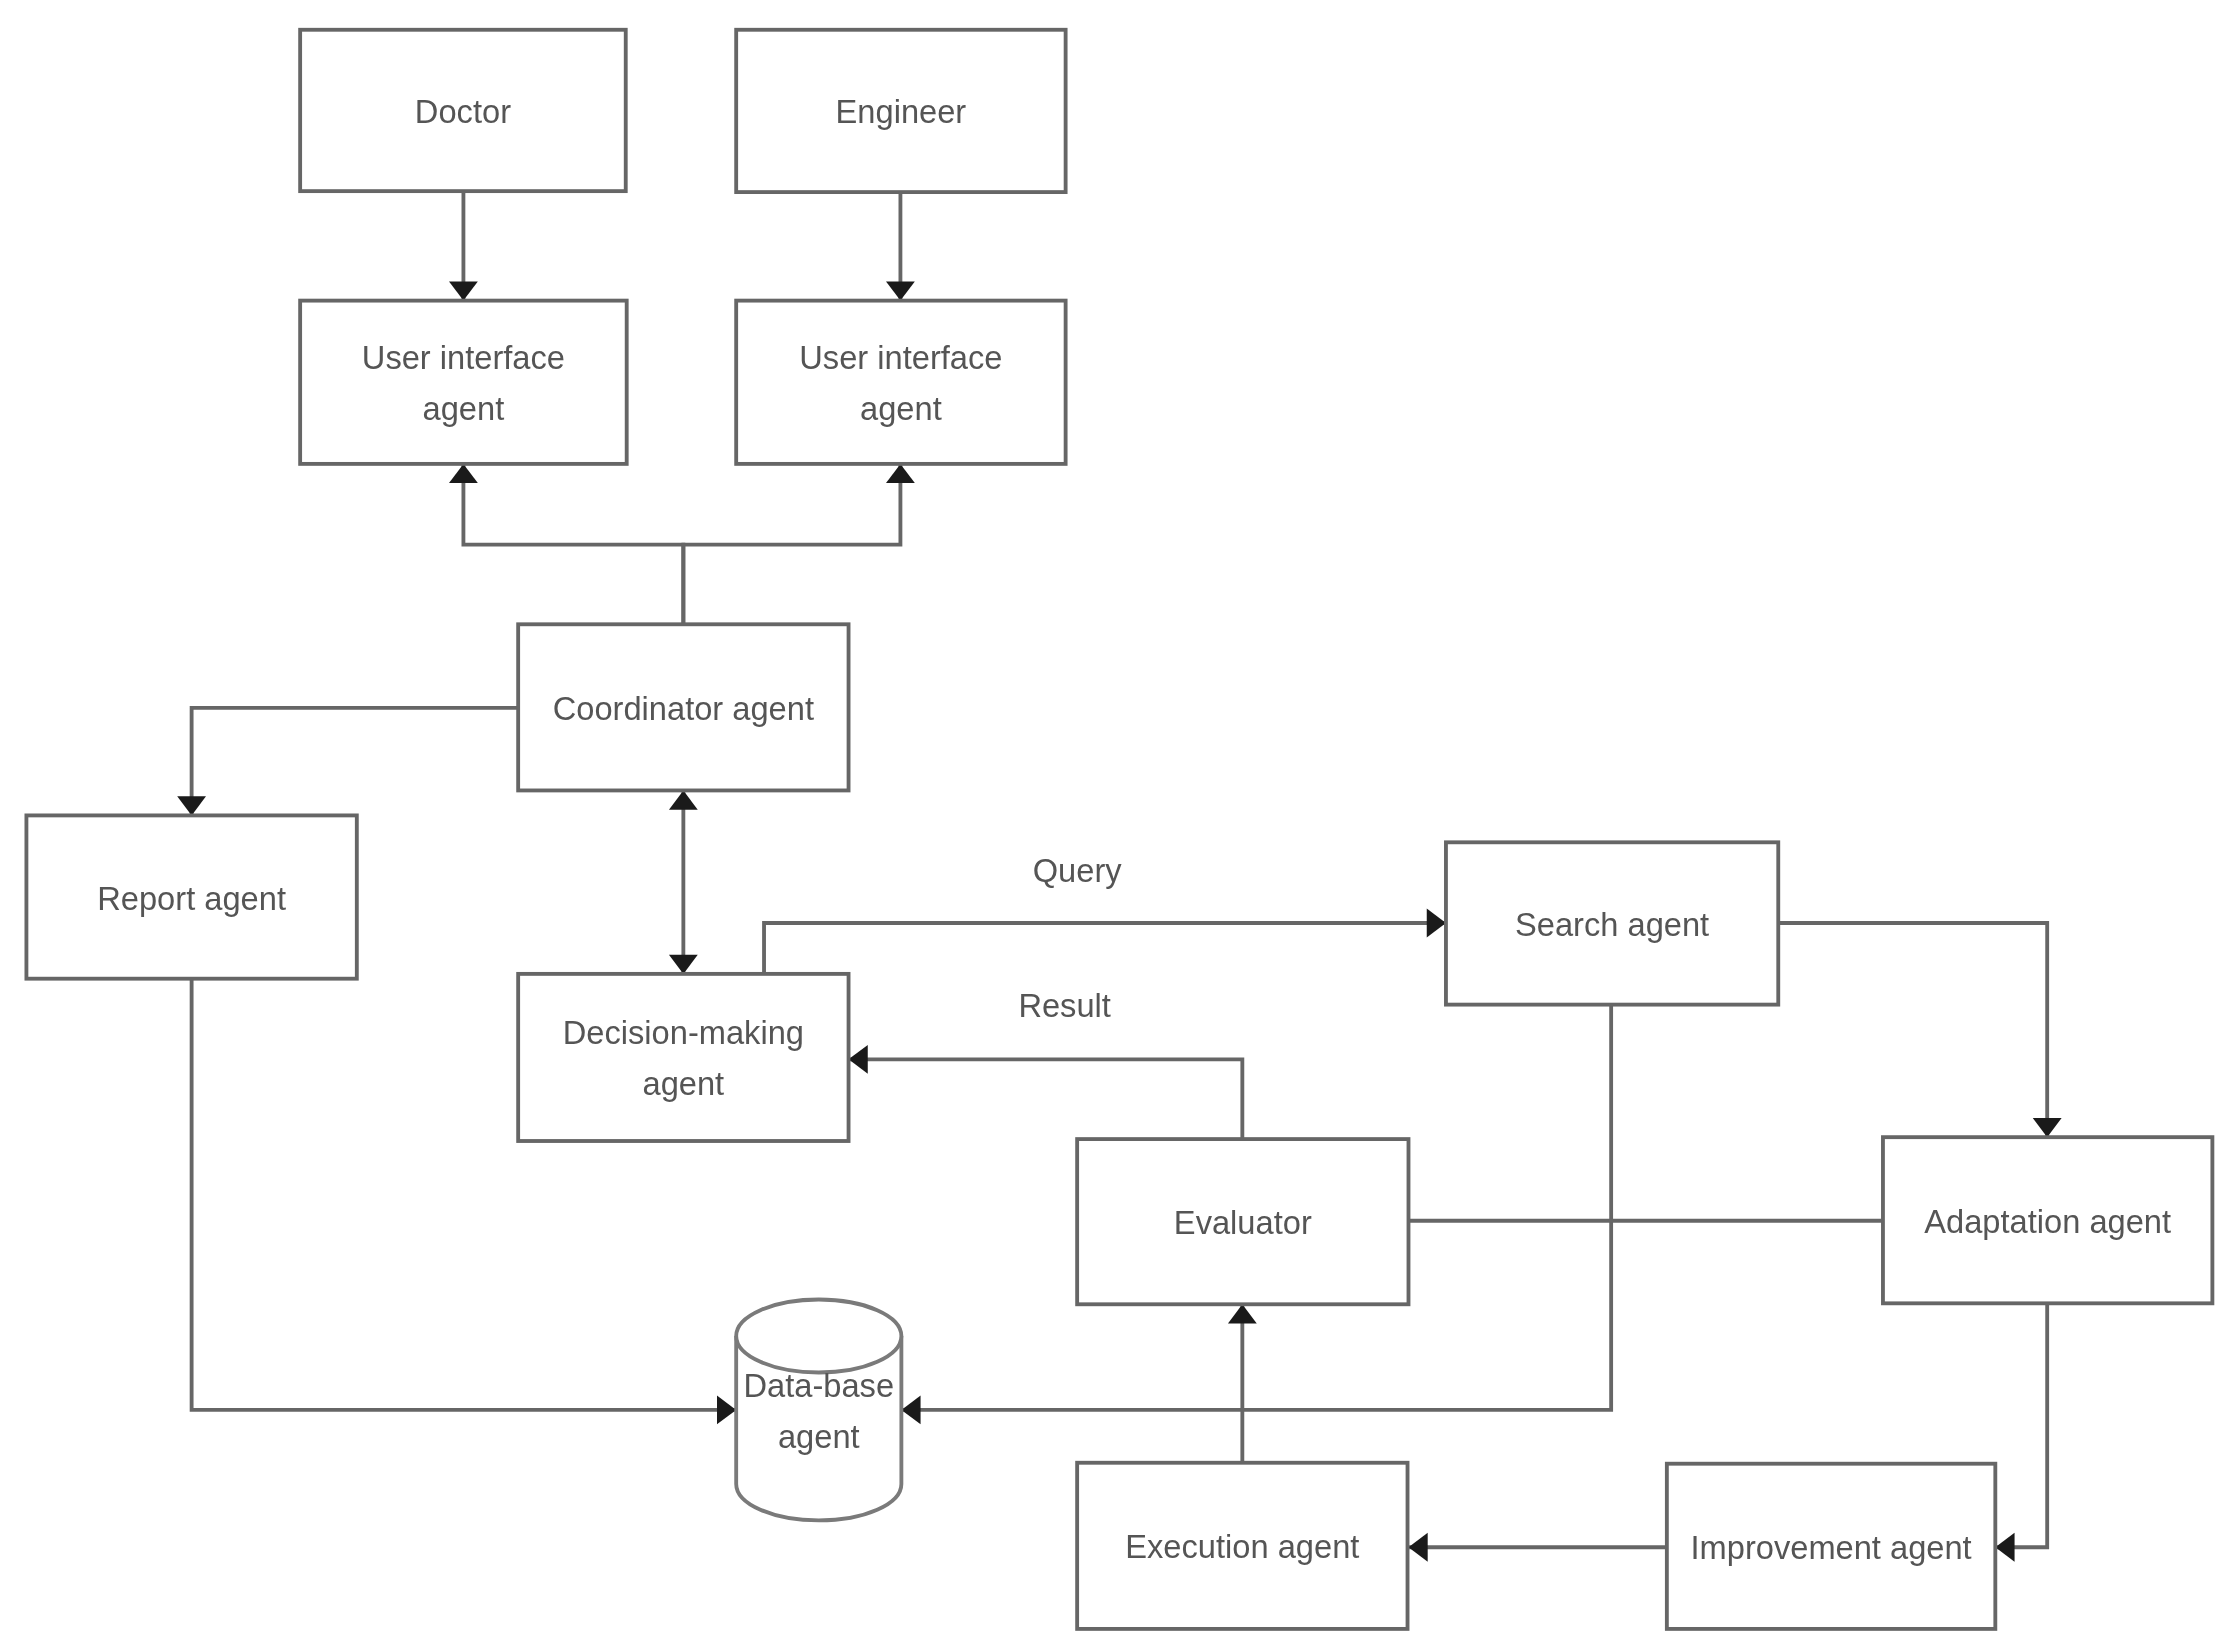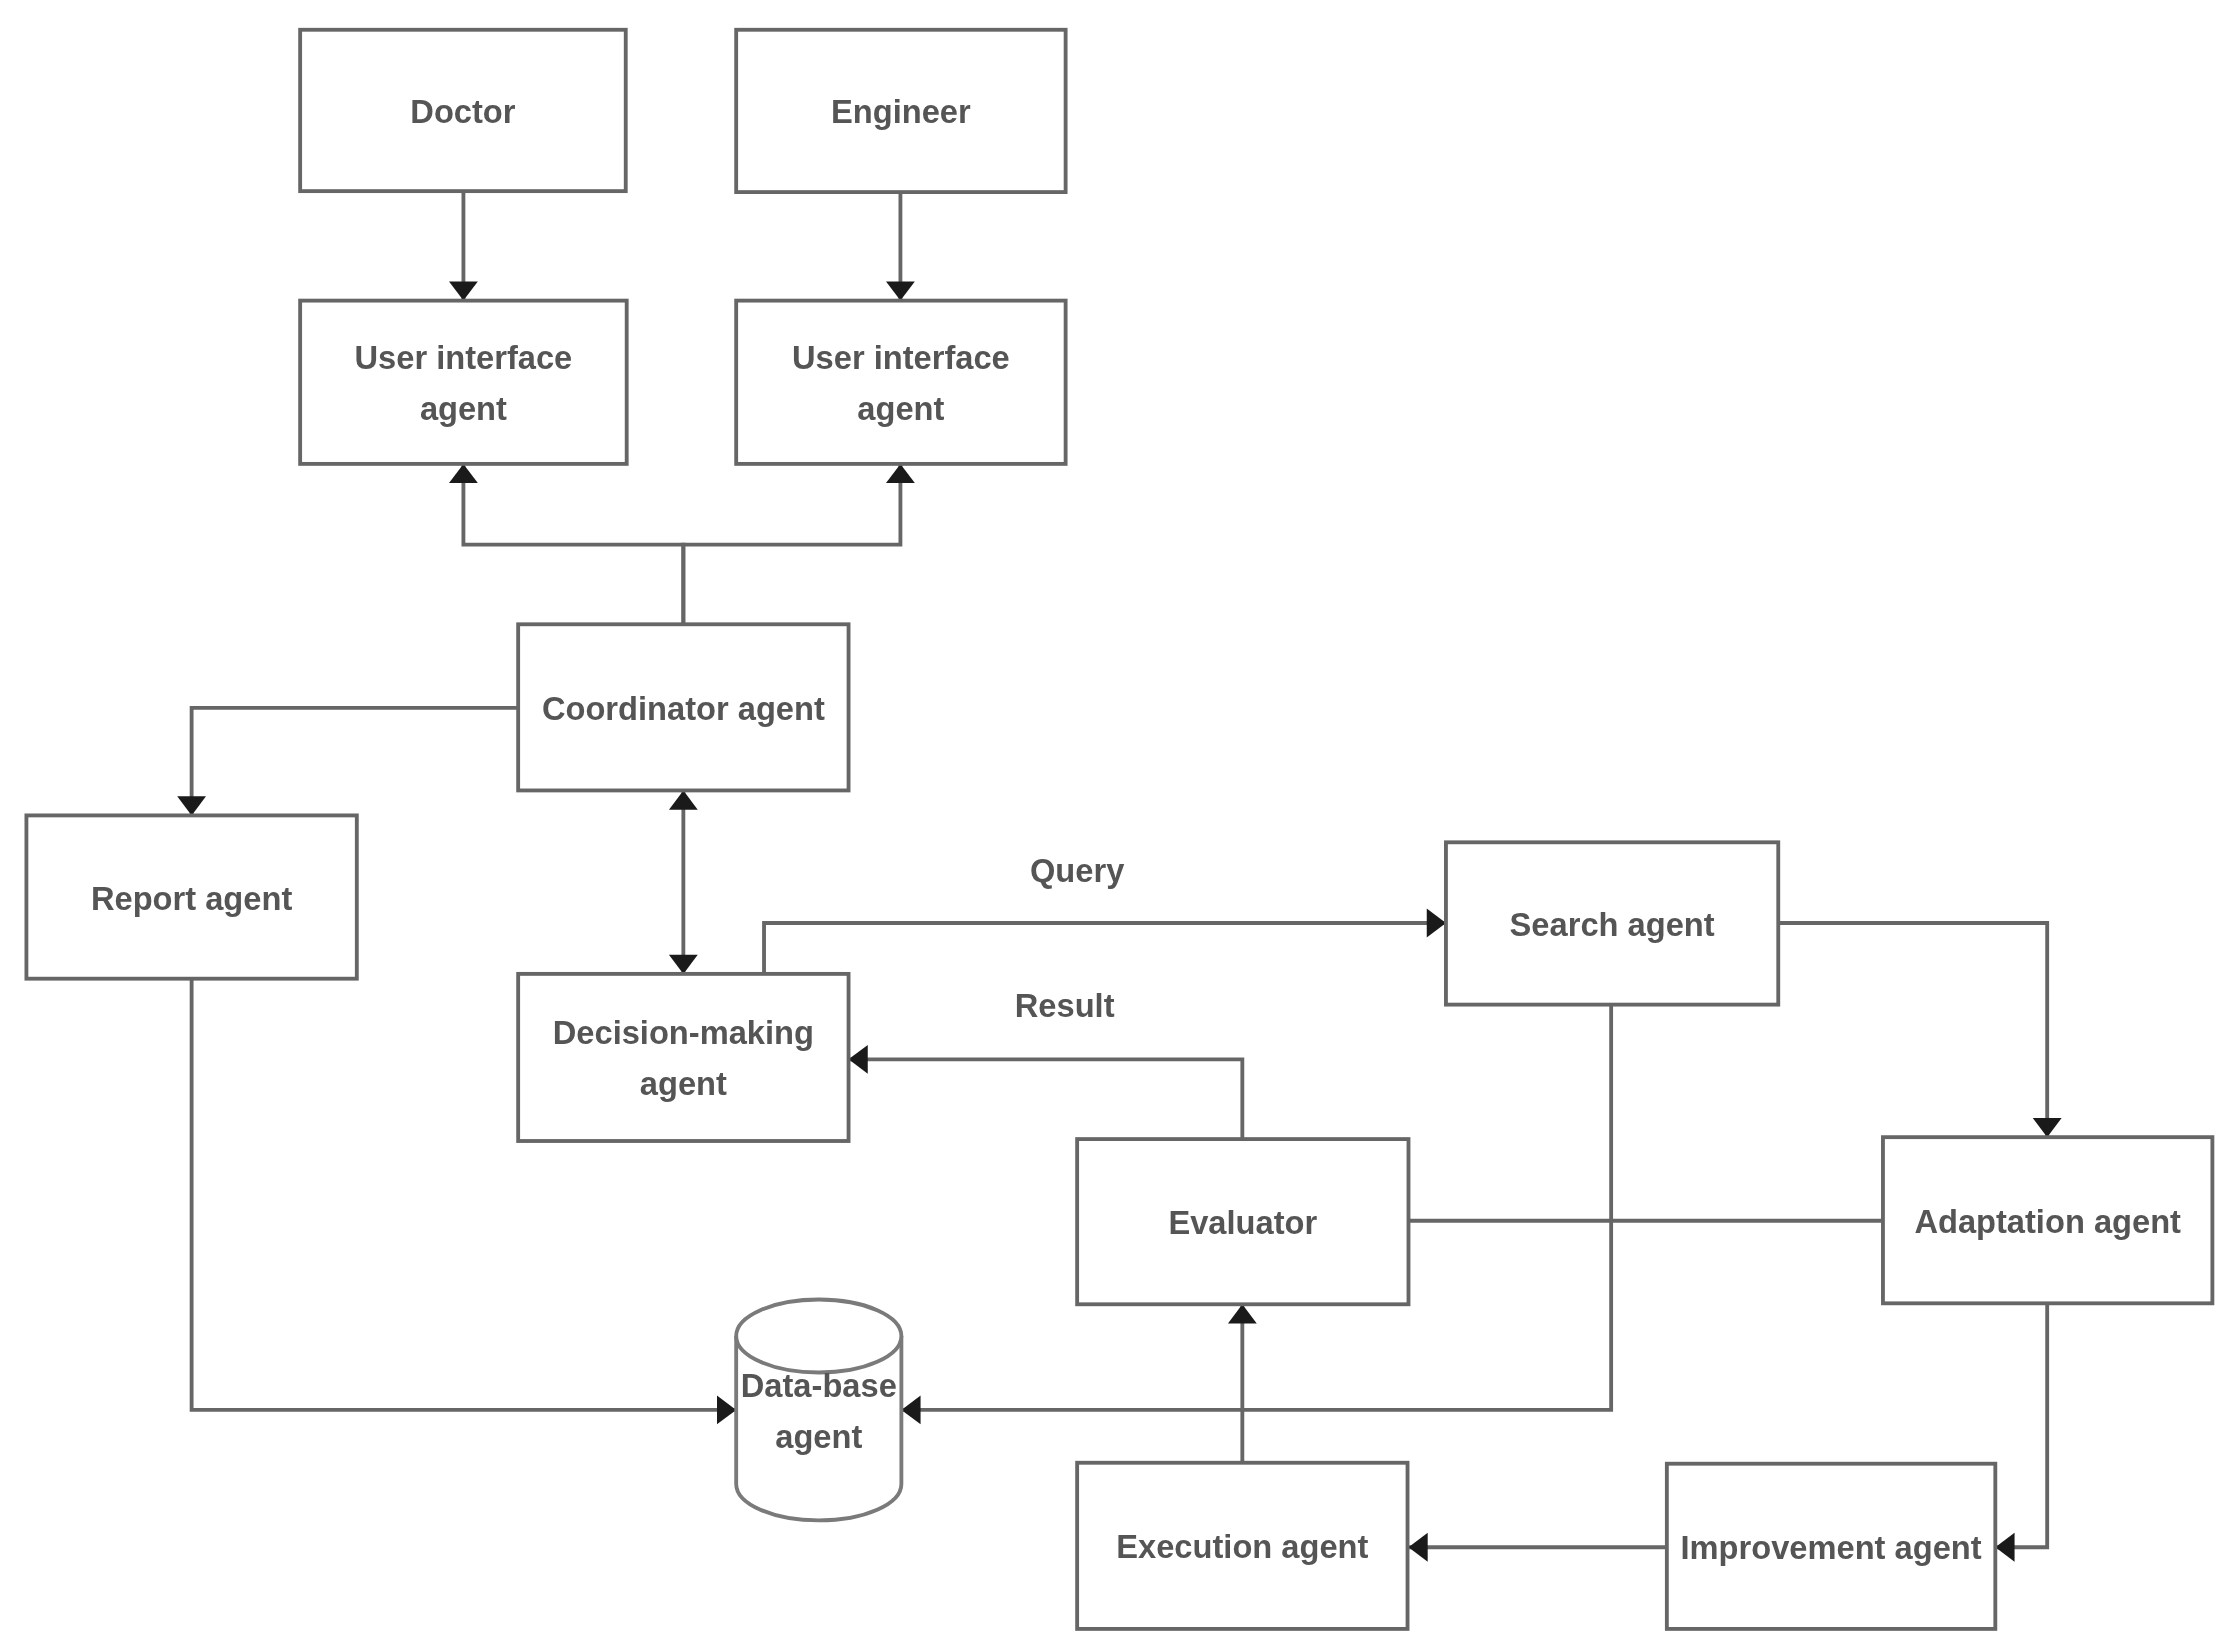--- a/index.html
+++ b/index.html
@@ -1,21 +1,21 @@
 <!DOCTYPE html>
 <html><head>
 <meta charset="utf-8">
 <title>Multi-agent system architecture</title>
 <style>
   html, body { margin:0; padding:0; background:#ffffff; }
   body {
     width:2234px; height:1651px; overflow:hidden;
     font-family:"Liberation Sans", sans-serif;
   }
-  #diagram-root { position:relative; width:2234px; height:1651px; background:#ffffff;font-weight:bold; }
+  #diagram-root { position:relative; width:2234px; height:1651px; background:#ffffff; }
   svg.diagram { position:absolute; left:0; top:0; width:2234px; height:1651px; display:block; }
   .node-box { fill:#ffffff; stroke:#666666; stroke-width:4; }
   .node-cyl { fill:#ffffff; stroke:#7a7a7a; stroke-width:4; }
   .edge { stroke:#666666; stroke-width:4; fill:none; }
   .node-label, .edge-label {
     font-family:"Liberation Sans", sans-serif;
     font-size:34px; fill:#555555; text-anchor:middle;
   }
 </style>
 </head>

